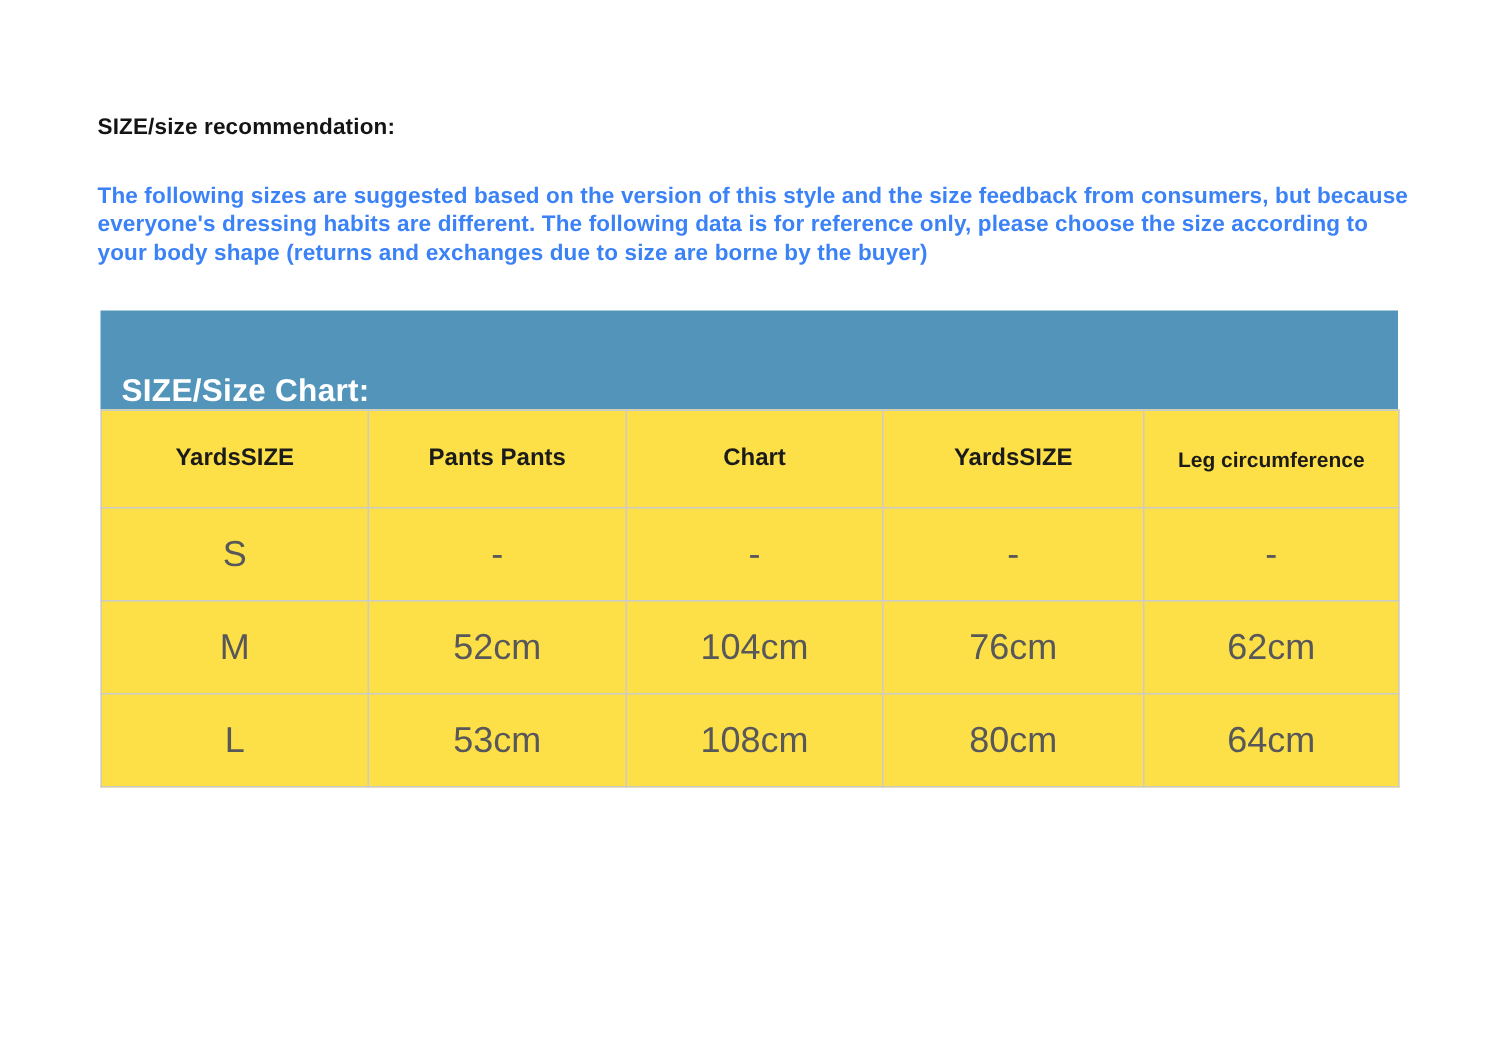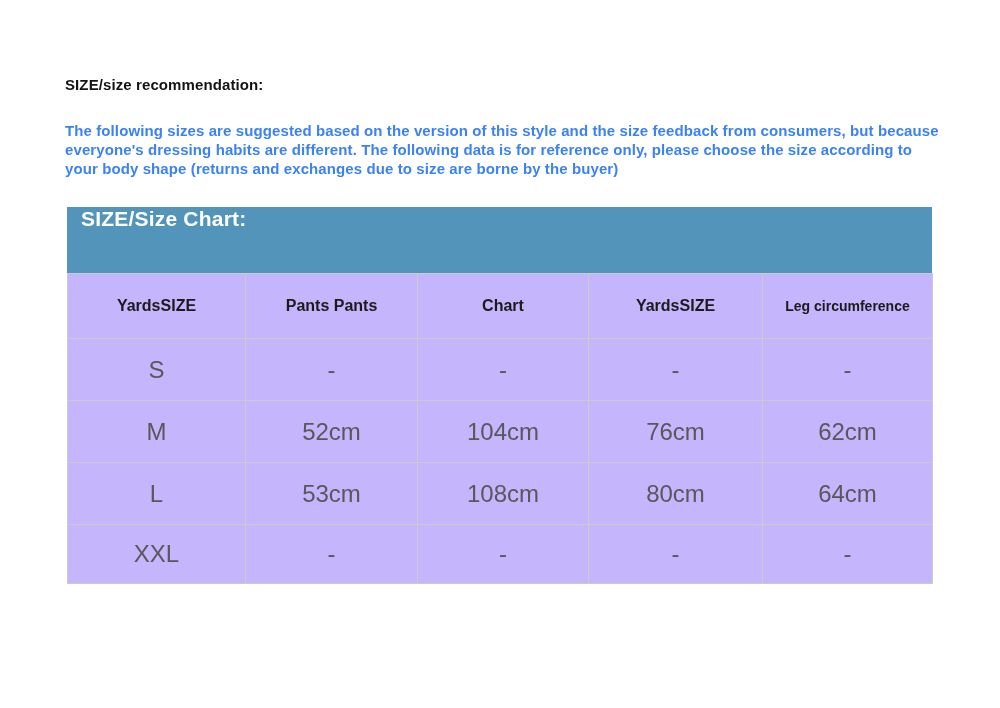--- a/index.html
+++ b/index.html
@@ -31,34 +31,34 @@
   }
   .chart-wrap {
     position: absolute;
     left: 67px; top: 207px;
     width: 865px;
   }
   .chart-header {
     height: 66px;
     background: #5394ba; 
     display: flex;
-    align-items: flex-start;
+    align-items: flex-end;
     padding-left: 14px;
   }
   .chart-header .chart-title {
     color: #ffffff;
     font-size: 21px;
     font-weight: bold;
     letter-spacing: 0.2px;
   }
   table.size-table {
     width: 865px;
     border-collapse: collapse;
     table-layout: fixed;
-    background: #c4b5fd;
+    background: #fde047;
   }
   table.size-table th,
   table.size-table td {
     border: 1px solid #cbcbcb;
     text-align: center;
     vertical-align: middle;
     overflow: hidden;
     white-space: nowrap;
   }
   tr.header-row { height: 65px; }
@@ -123,22 +123,15 @@
         <td>76cm</td>
         <td>62cm</td>
       </tr>
       <tr class="data-row">
         <td>L</td>
         <td>53cm</td>
         <td>108cm</td>
         <td>80cm</td>
         <td>64cm</td>
       </tr>
-      <tr class="data-row-last">
-        <td>XXL</td>
-        <td>-</td>
-        <td>-</td>
-        <td>-</td>
-        <td>-</td>
-      </tr>
     </tbody>
   </table>
 </div>
 
 </body></html>

